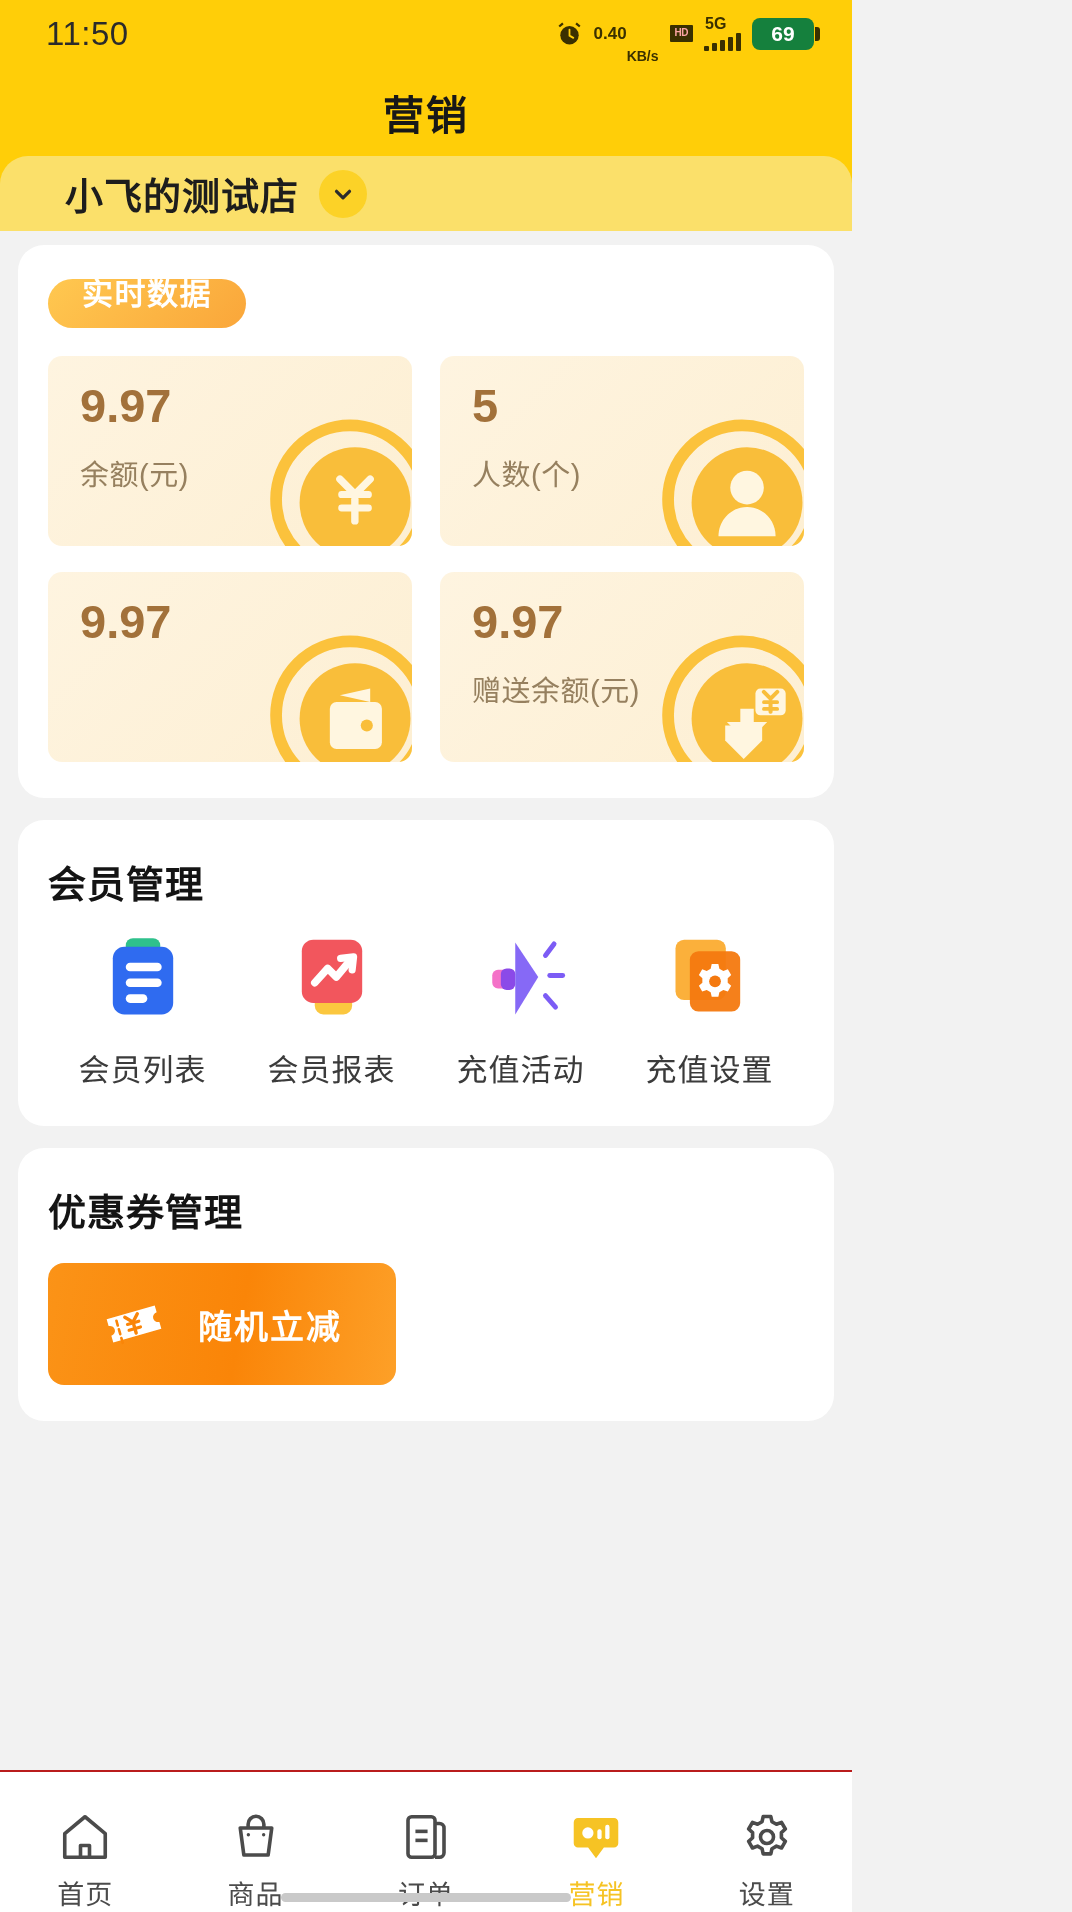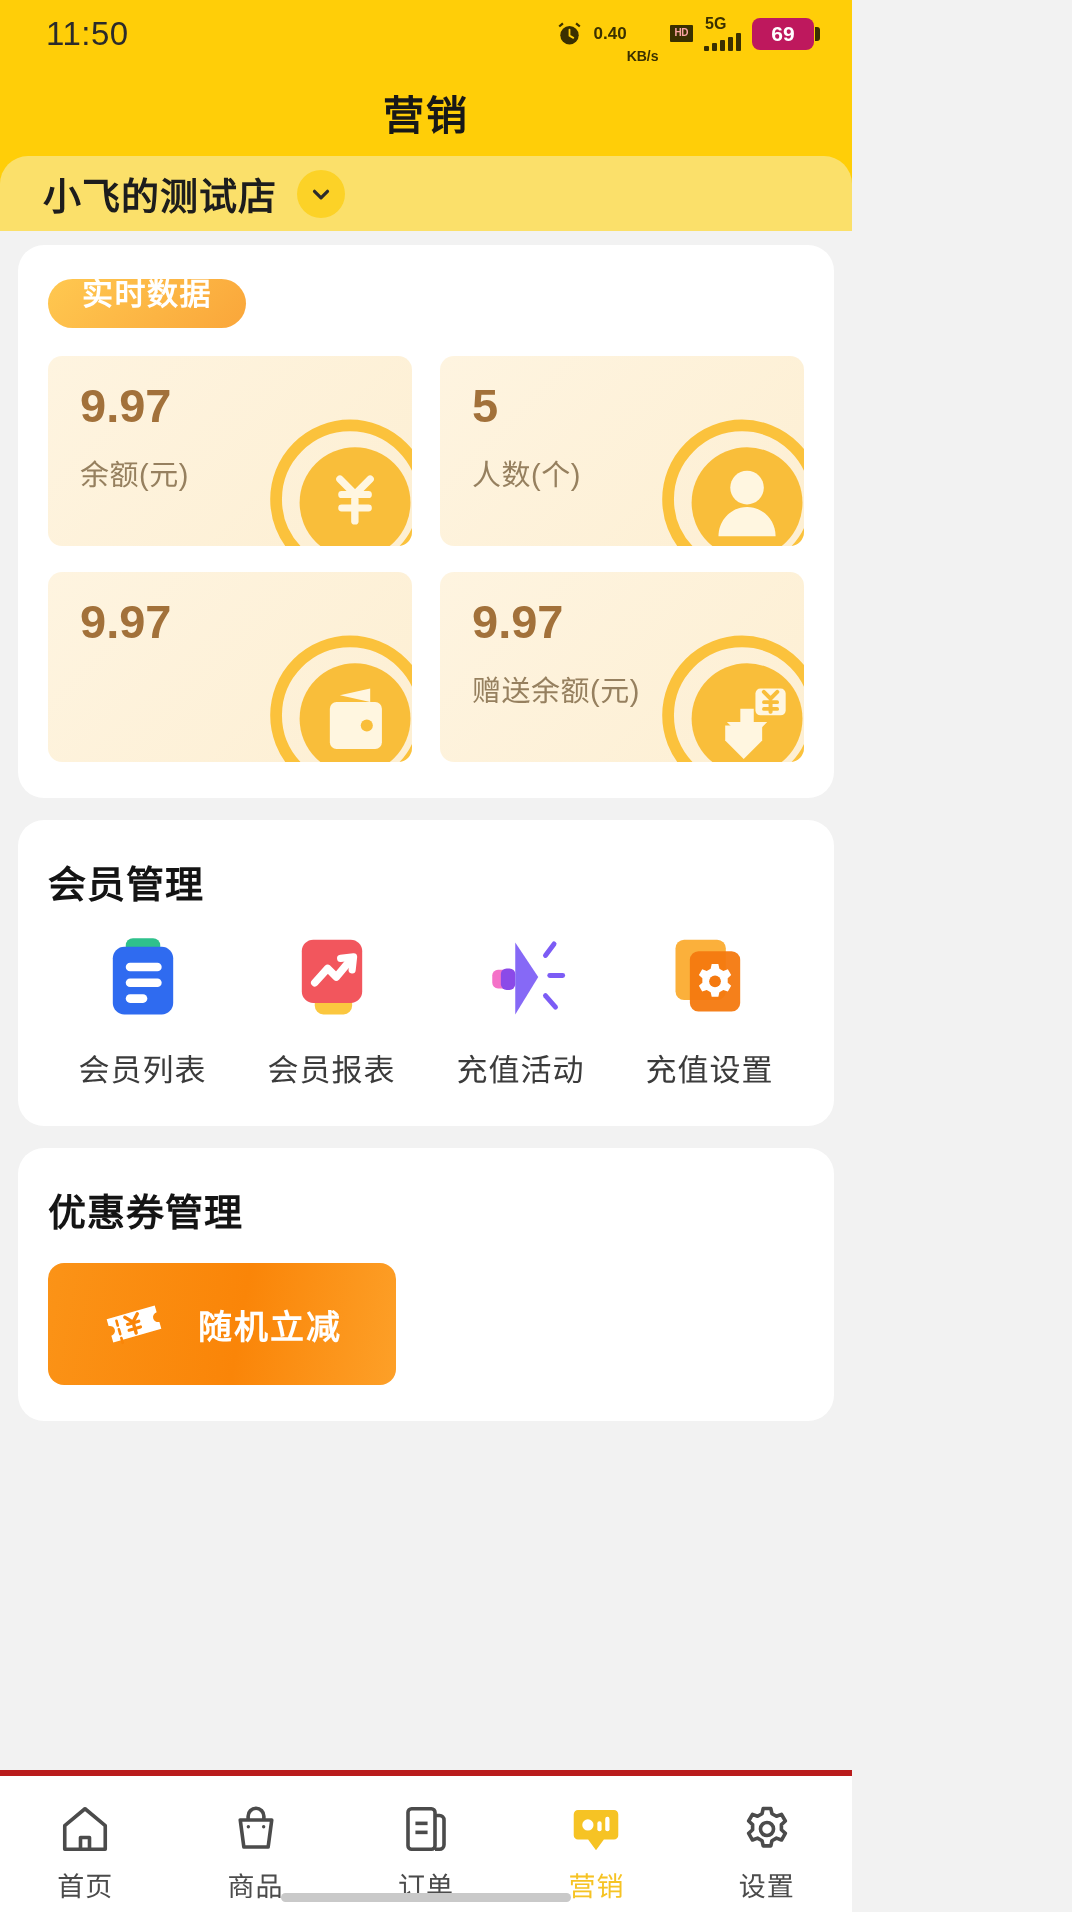--- a/index.html
+++ b/index.html
@@ -69,21 +69,21 @@
   .sig-label { font-size: 16px; font-weight: 800; color:#3a3000; margin-bottom:1px; margin-left:1px;}
   .bars { display:flex; align-items:flex-end; gap:3px; height: 18px; }
   .bars i { display:block; width:5px; background:#3a3000; border-radius:1px; }
   .bars i:nth-child(1){height:5px;}
   .bars i:nth-child(2){height:8px;}
   .bars i:nth-child(3){height:11px;}
   .bars i:nth-child(4){height:14px;}
   .bars i:nth-child(5){height:18px;}
   .battery {
     position: relative;
-    background: #be185d;
+    background: #15803d;
     border-radius: 8px;
     width: 62px; height: 32px;
     display:flex; align-items:center; justify-content:center;
   }
   .battery span { color:#fff; font-size:21px; font-weight:800; line-height:1; }
   .battery::after {
     content:""; position:absolute; right:-6px; top:9px;
     width:5px; height:14px; background:#3a3000; border-radius: 0 3px 3px 0;
   }
 
@@ -101,21 +101,21 @@
     background: #FFCE08;
     padding: 0 0 0 0;
     flex: none;
   }
   .store-inner {
     background: #FBE06A;
     border-radius: 28px 28px 0 0;
     height: 75px;
     display: flex;
     align-items: center;
-    padding-left: 43px;
+    padding-left: 65px;
     gap: 20px;
   }
   .store-name {
     font-size: 38px;
     font-weight: 700;
     color: #1d1d1d;
     letter-spacing: 1px;
   }
   .chev-circle {
     width: 48px; height: 48px;
@@ -249,24 +249,24 @@
     font-size: 34px;
     font-weight: 600;
     color: #fff;
     letter-spacing: 2px;
   }
 
   
   .tabbar {
     flex: none;
     background: #fff;
-    border-top: 6px solid #b91c1c;
+    border-top: 2px solid #b91c1c;
     height: 142px;
     display: flex;
-    align-items: center;
+    align-items: flex-end;
     padding-top: 18px;
     position: relative;
   }
   .tab {
     flex: 1;
     display:flex; flex-direction:column; align-items:center;
     cursor: pointer;
   }
   .tab svg { width: 54px; height: 54px; display:block; }
   .tab .t-label {

